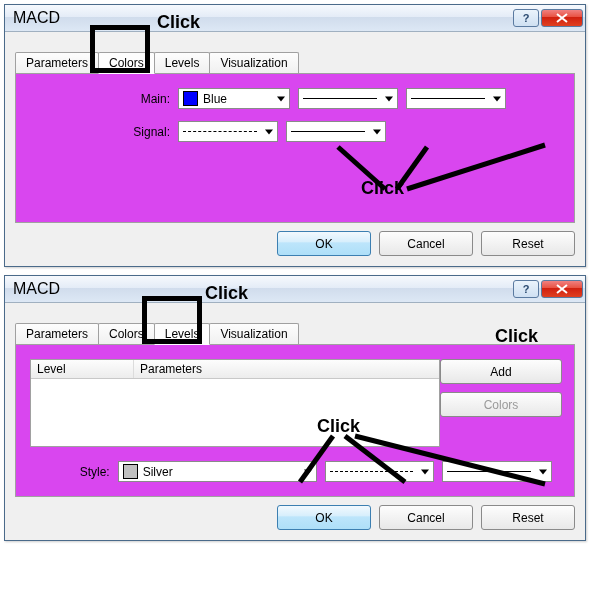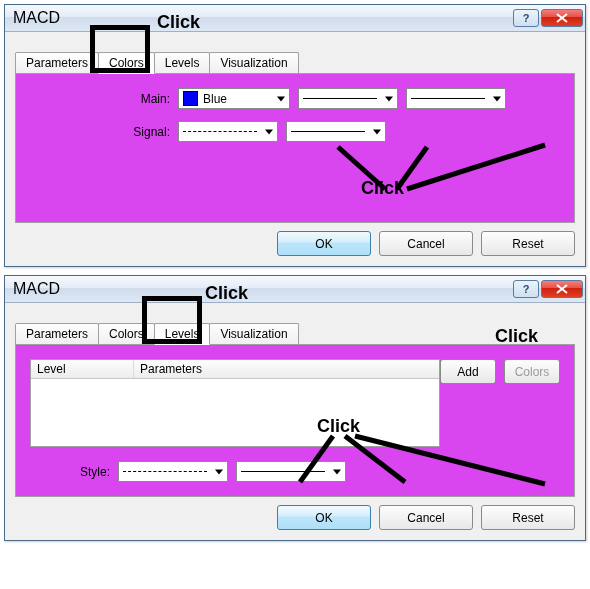--- a/index.html
+++ b/index.html
@@ -175,21 +175,21 @@
     display: flex;
     background: linear-gradient(to bottom, #fdfdfd, #ececec);
     border-bottom: 1px solid #c8c8c8;
     font-size: 12px;
   }
   .list-header .col1 { width: 90px; padding: 2px 6px; border-right: 1px solid #dcdcdc;}
   .list-header .col2 { flex:1; padding: 2px 6px;}
   .side-btns {
     width: 120px;
     display: flex;
-    flex-direction: row;
+    flex-direction: column;
     gap: 8px;
   }
   .side-btns .btn { width: 100%; }
 
   
   .anno-box {
     position: absolute;
     border: 5px solid #000;
     pointer-events: none;
     z-index: 20;
@@ -301,20 +301,25 @@
             <span class="col2">Parameters</span>
           </div>
         </div>
         <div class="side-btns">
           <span class="btn">Add</span>
           <span class="btn disabled">Colors</span>
         </div>
       </div>
       <div class="row" style="margin-top:14px; margin-bottom:0;">
         <span class="row-label" style="width:80px;">Style:</span>
+        <span class="combo color-combo" style="width:200px;">
+          <span class="swatch" style="background:#C0C0C0"></span>
+          <span>Silver</span>
+          <span class="caret"></span>
+        </span>
         <span class="combo style-combo wide">
           <span class="style-line dashed-line"></span>
           <span class="caret"></span>
         </span>
         <span class="combo style-combo wide">
           <span class="style-line solid-line"></span>
           <span class="caret"></span>
         </span>
       </div>
     </div>

